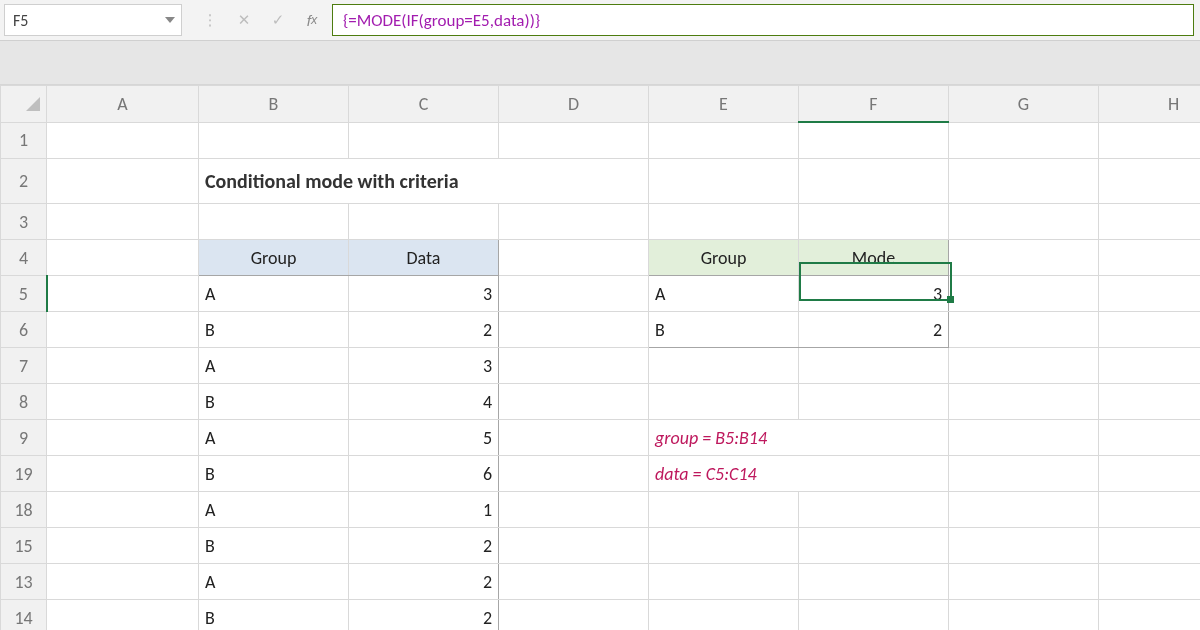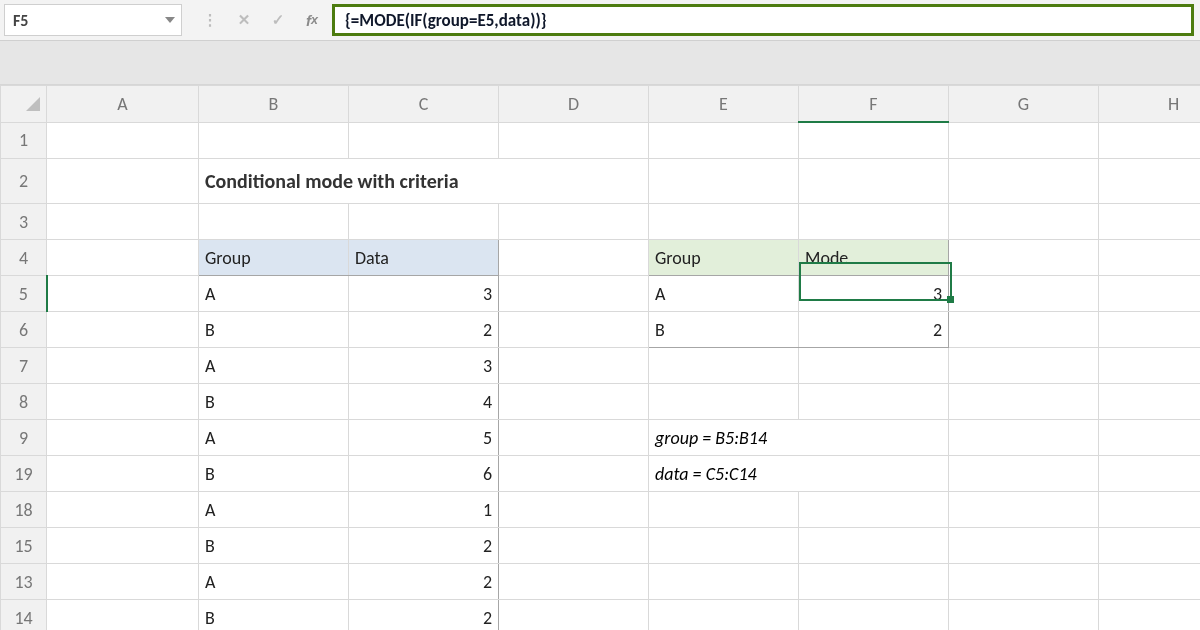--- a/index.html
+++ b/index.html
@@ -1,45 +1,45 @@
 <!DOCTYPE html>
 <html><head>
 <meta charset="utf-8">
 <style>
   html,body{margin:0;padding:0;font-family:Calibri,"Segoe UI",Arial,sans-serif;background:#fff;color:#222;}
   .wrap{width:1200px;height:630px;position:relative;overflow:hidden;}
   
-  .fbar{height:32px;background:#f3f3f3;border-bottom:1px solid #d0d0d0;display:flex;align-items:stretch;padding:4px 6px 4px 4px;font-weight:bold;}
+  .fbar{height:32px;background:#f3f3f3;border-bottom:1px solid #d0d0d0;display:flex;align-items:stretch;padding:4px 6px 4px 4px;}
   .namebox{width:160px;border:1px solid #cfcfcf;background:#fff;display:flex;align-items:center;padding:0 8px;font-size:16px;color:#444;position:relative;}
   .namebox .dd{position:absolute;right:6px;top:50%;transform:translateY(-50%);}
   .vsep{width:8px;}
   .fbtns{display:flex;align-items:center;color:#bdbdbd;gap:14px;padding:0 10px;}
   .fbtn{display:flex;align-items:center;justify-content:center;width:20px;height:20px;font-size:15px;}
   .fx{font-style:italic;font-family:"Segoe UI",Arial;color:#8a8a8a;font-size:15px;}
-  .formula{flex:1;border:3px solid #4d7c0f;background:#fff;display:flex;align-items:center;padding:0 10px;font-size:17px;color:#0f172a;}
+  .formula{flex:1;border:1px solid #4d7c0f;background:#fff;display:flex;align-items:center;padding:0 10px;font-size:17px;color:#a21caf;}
   
   .band{height:43px;background:#e6e6e6;border-bottom:1px solid #d6d6d6;}
   
   .grid{position:relative;}
   table{border-collapse:collapse;table-layout:fixed;width:1200px;}
   th,td{border:1px solid #d9d9d9;height:35px;font-size:18px;padding:0 6px;white-space:nowrap;overflow:hidden;}
   th{background:#f1f1f1;color:#777;font-weight:400;text-align:center;}
   th.rowhdr{width:46px;}
   td{background:#fff;}
   .col-sel{border-bottom:2px solid #1f7b46;}
   .row-sel{border-right:2px solid #1f7b46;}
   .title{font-weight:700;font-size:20px;color:#333;}
   .hdr-blue{background:#dbe5f1;}
   .hdr-green{background:#e2efda;}
-  .bt{border-top:1px solid #a6a6a6;}
+  .bt{border-top:1px solid #a6a6a6;text-align:center;}
   .bb{border-bottom:1px solid #a6a6a6;}
   .bl{border-left:1px solid #a6a6a6;}
   .br{border-right:1px solid #a6a6a6;}
   .num{text-align:right;}
-  .ital{font-style:italic;color:#000000;}
+  .ital{font-style:italic;color:#be185d;}
   
   .sel{position:absolute;border:2px solid #1f7b46;pointer-events:none;}
   .sel .handle{position:absolute;right:-4px;bottom:-4px;width:7px;height:7px;background:#1f7b46;}
   
   .tallrow td,.tallrow th{height:44px;}
   svg{display:block;}
 </style>
 </head>
 <body>
 <div class="wrap">

